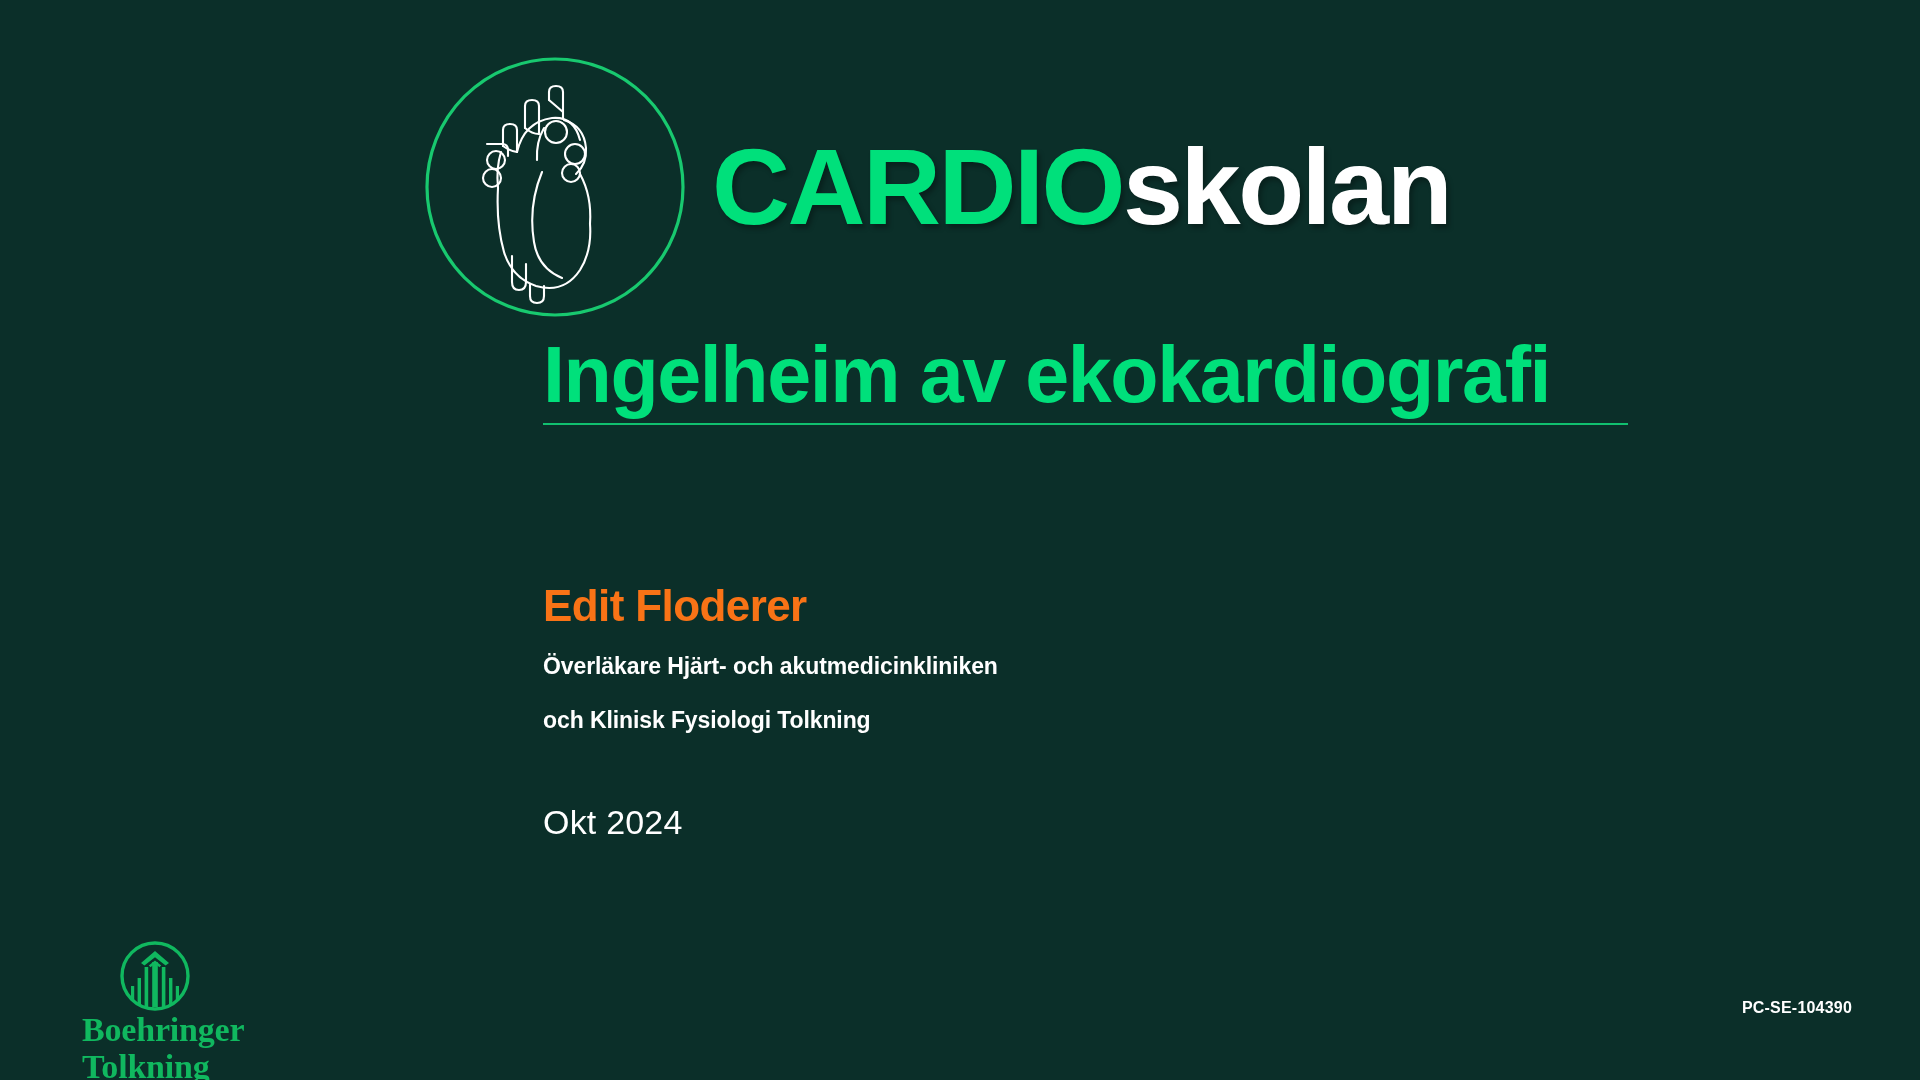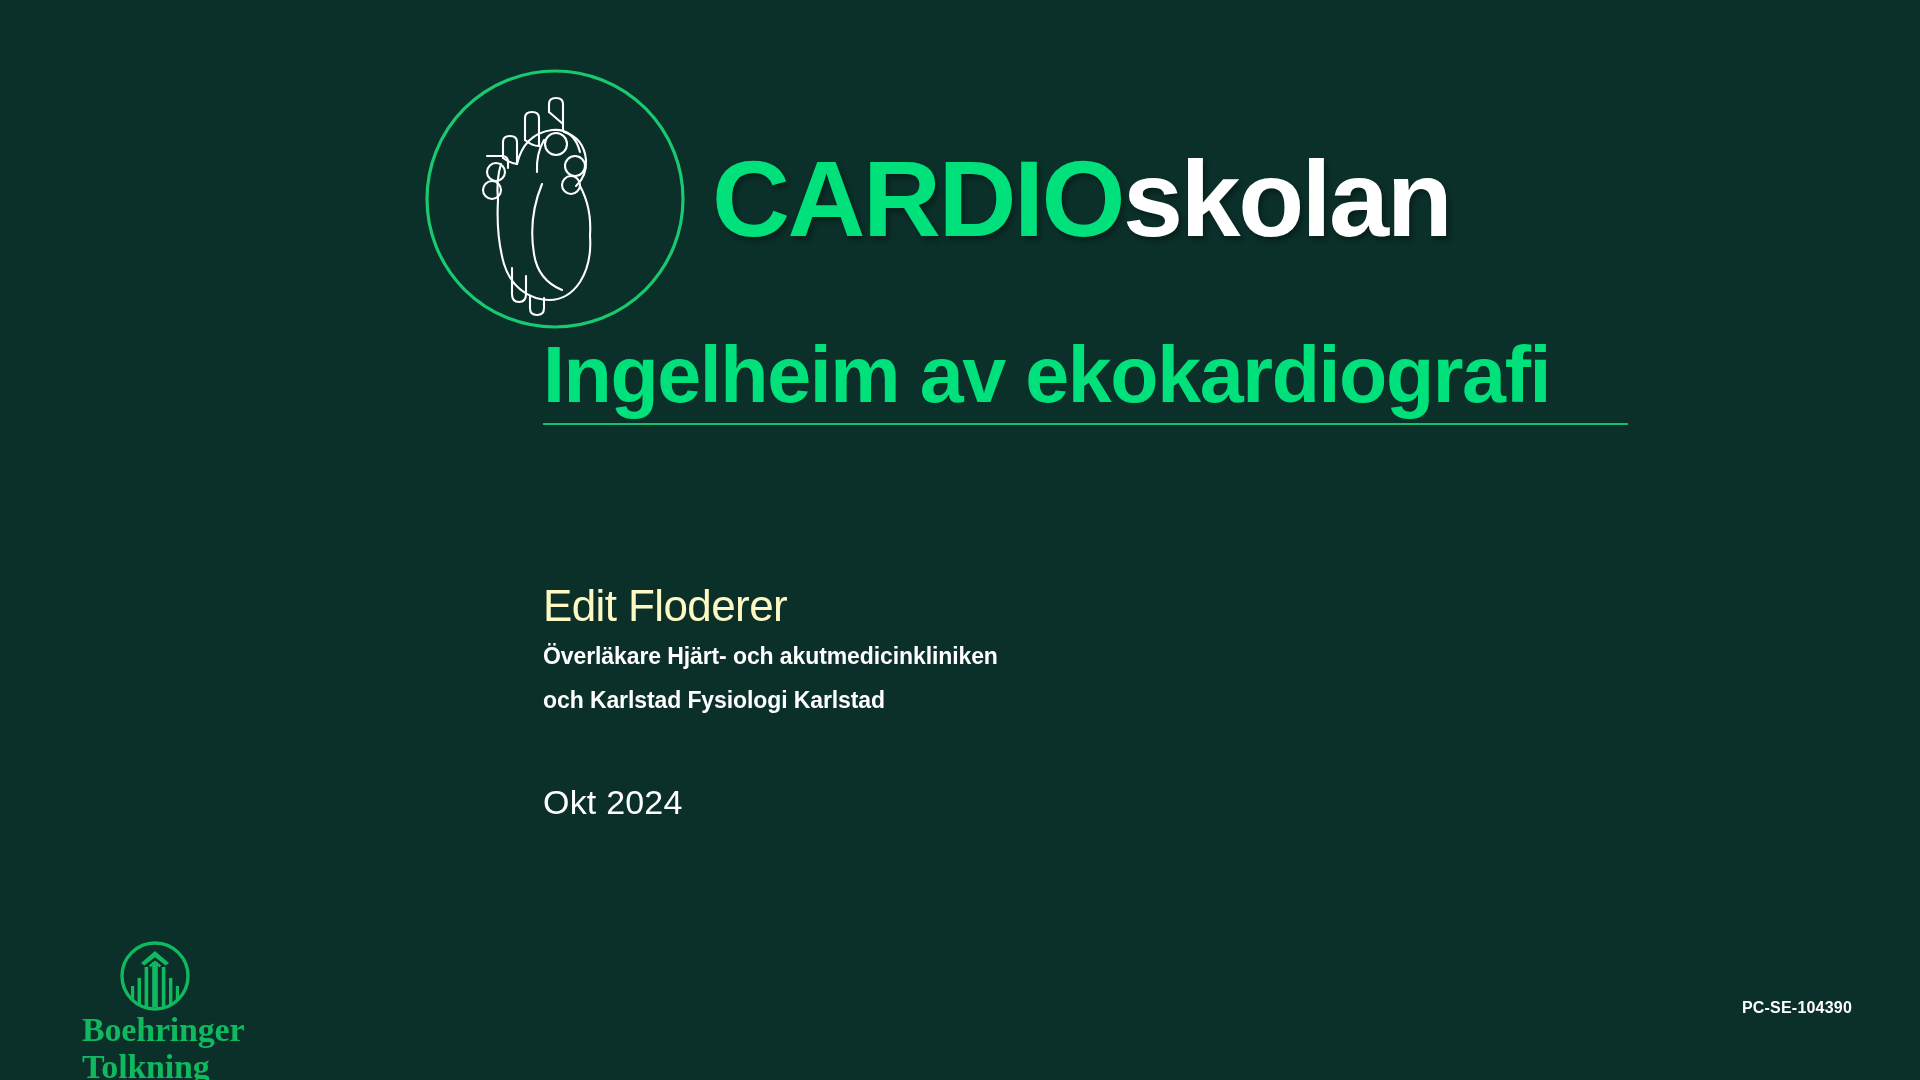--- a/index.html
+++ b/index.html
@@ -19,21 +19,21 @@
     position: relative;
     width: 1920px;
     height: 1080px;
     background: #0b2f29;
   }
 
   
   .brand-lockup {
     position: absolute;
     left: 424px;
-    top: 68px;
+    top: 56px;
     display: flex;
     align-items: center;
     height: 262px;
   }
 
   .heart-badge {
     position: relative;
     width: 262px;
     height: 262px;
     flex: 0 0 auto;
@@ -79,29 +79,29 @@
   }
 
   
   .presenter-block {
     position: absolute;
     left: 543px;
     top: 580px;
     width: 1000px;
   }
   .presenter-name {
-    color: #fef9c3;
+    color: #f97316;
     font-size: 44px;
     line-height: 1.18;
-    font-weight: 400;
+    font-weight: 700;
     letter-spacing: -0.6px;
     white-space: nowrap;
   }
   .presenter-role {
-    margin-top: 4px;
+    margin-top: 14px;
     color: #ffffff;
     font-size: 23px;
     line-height: 1.74;
     font-weight: 700;
     letter-spacing: -0.1px;
     white-space: nowrap;
   }
   .presenter-date {
     margin-top: 62px;
     color: #ffffff;
@@ -203,21 +203,21 @@
   </div>
 
   <div class="title-block">
     <div class="title-line">Ingelheim av ekokardiografi</div>
     <div class="title-rule"></div>
   </div>
 
   <div class="presenter-block">
     <div class="presenter-name">Edit Floderer</div>
     <div class="presenter-role">Överläkare Hjärt- och akutmedicinkliniken</div>
-    <div class="presenter-role">och Karlstad Fysiologi Karlstad</div>
+    <div class="presenter-role">och Klinisk Fysiologi Tolkning</div>
     <div class="presenter-date">Okt 2024</div>
   </div>
 
   <div class="corp-logo">
     <div class="corp-mark">
       <svg viewBox="0 0 72 72" xmlns="http://www.w3.org/2000/svg">
         <path d="M36 3 A33 33 0 0 1 36 69 A33 33 0 0 1 36 3 Z" fill="none" stroke="#10b85f" stroke-width="3.4"></path>
         <g fill="#10b85f">
 
           <rect x="33.2" y="22" width="5.6" height="45"></rect>

